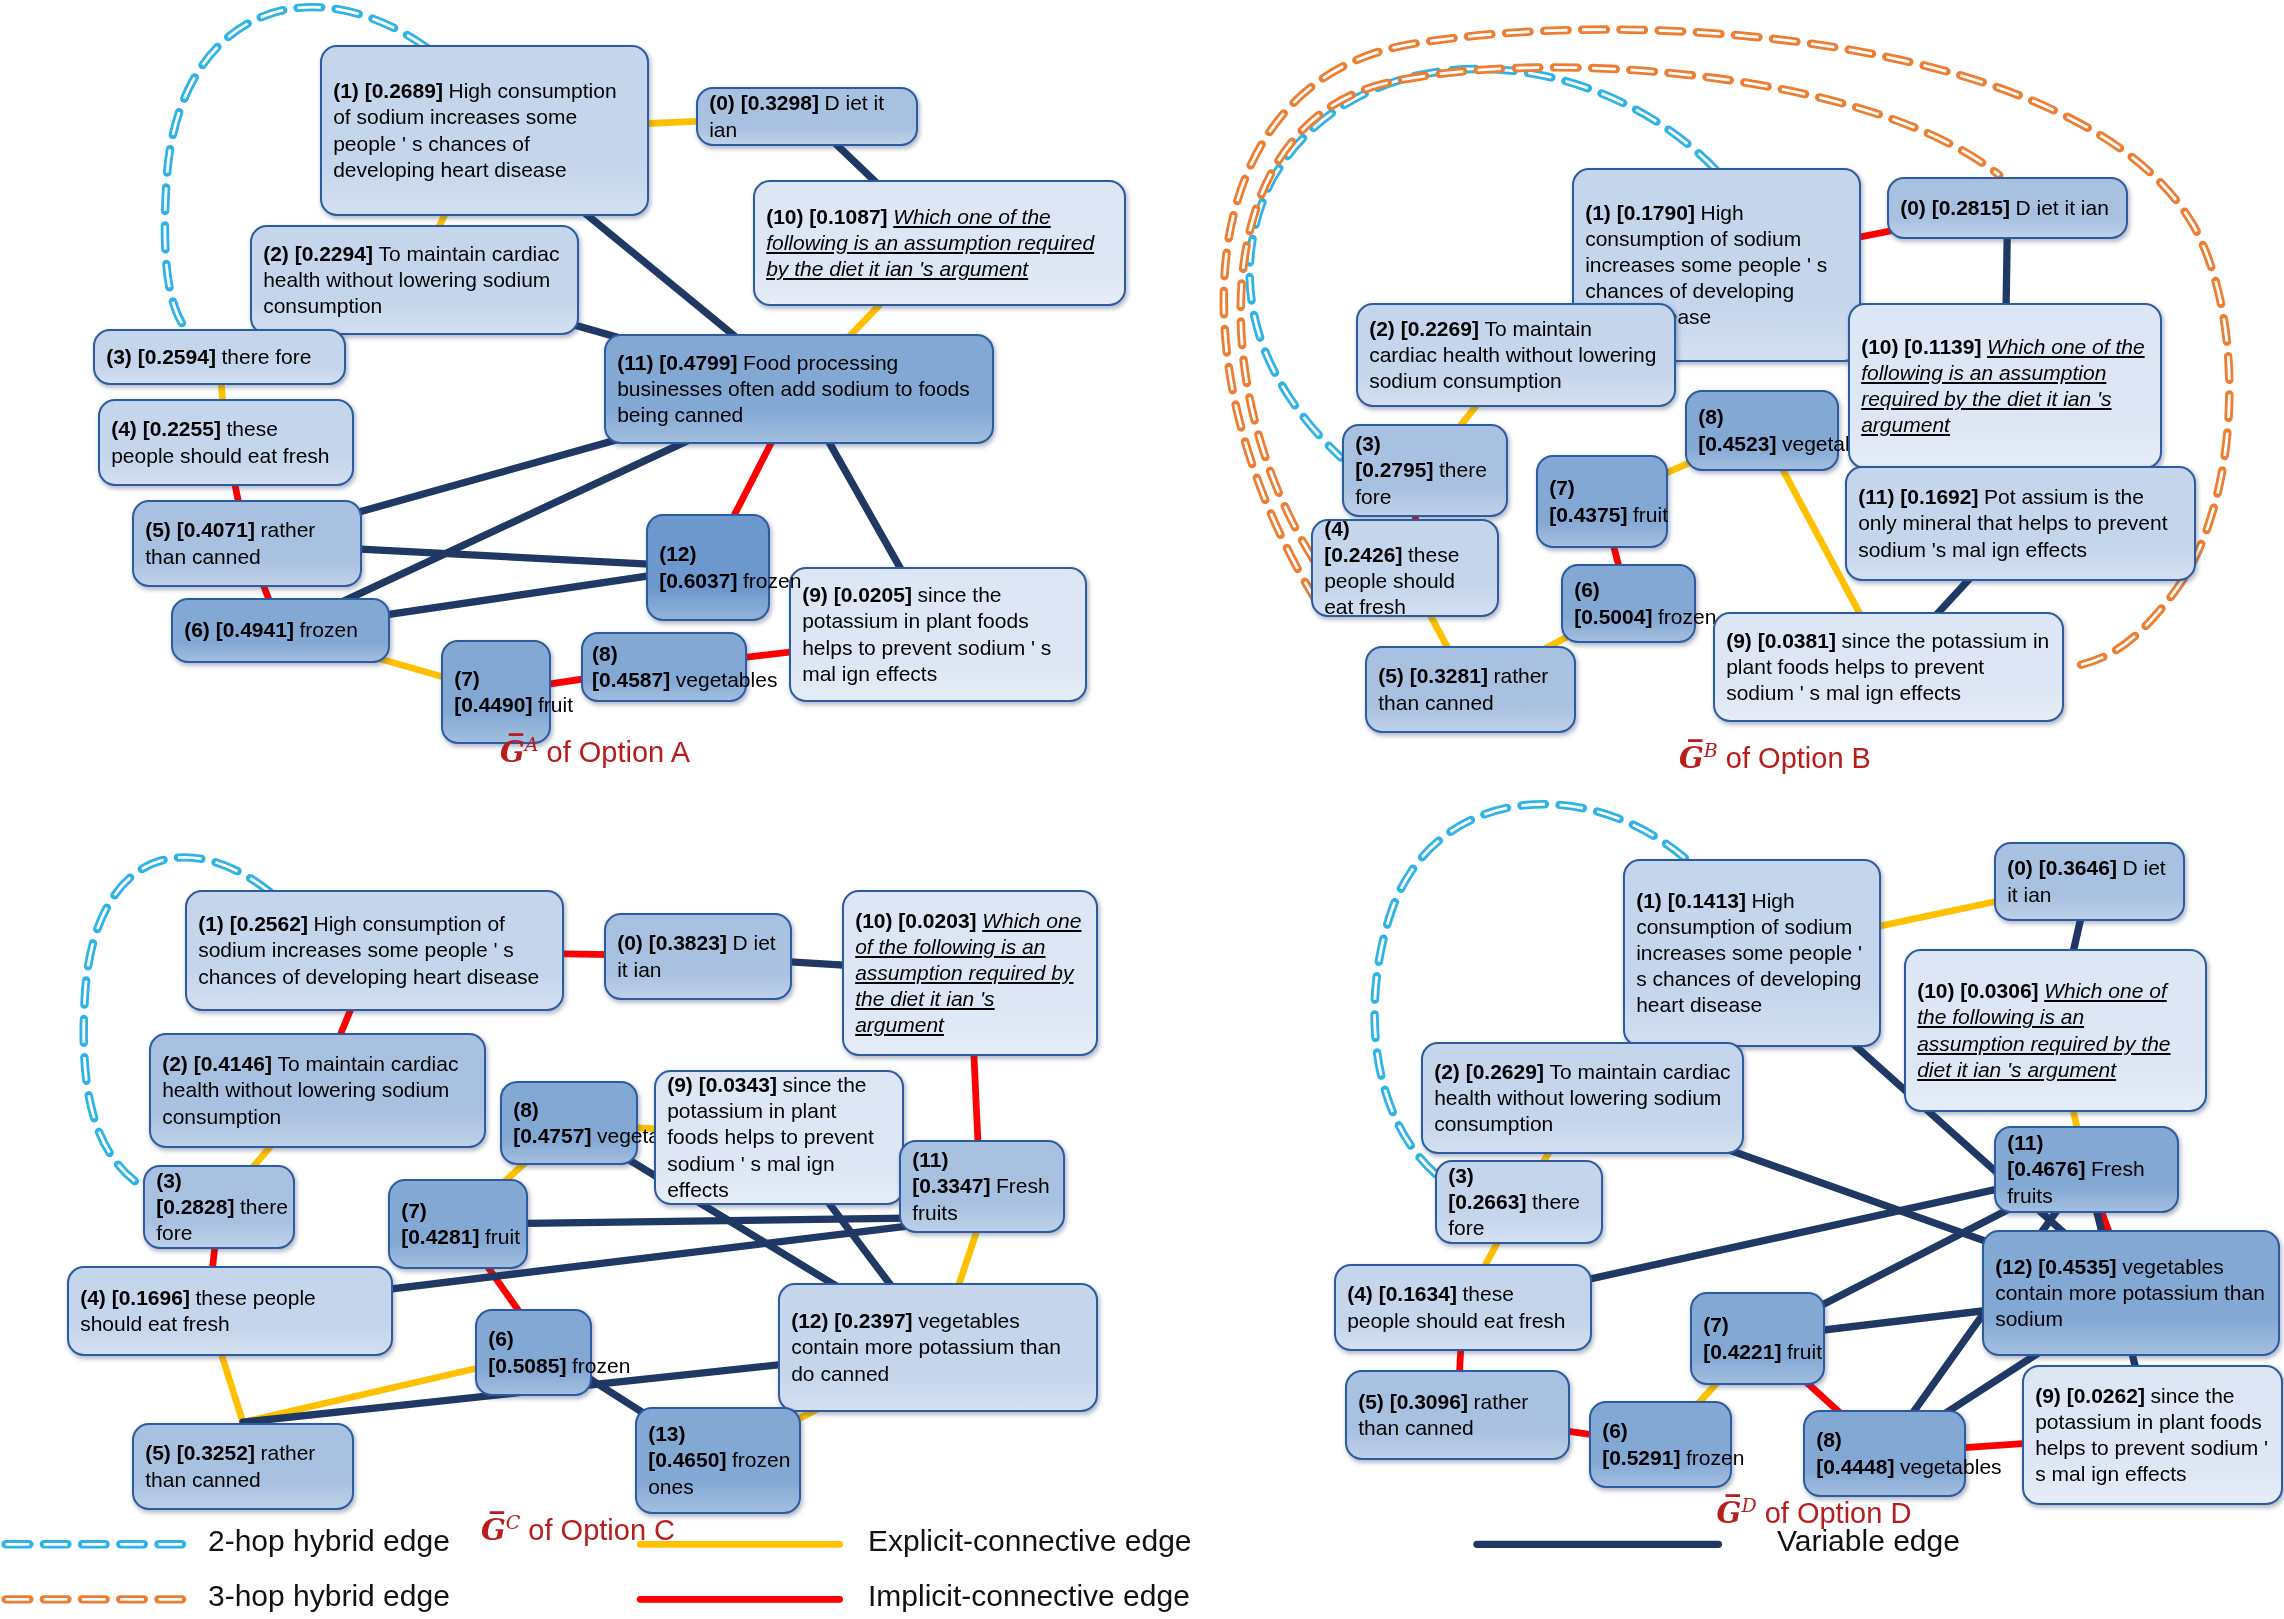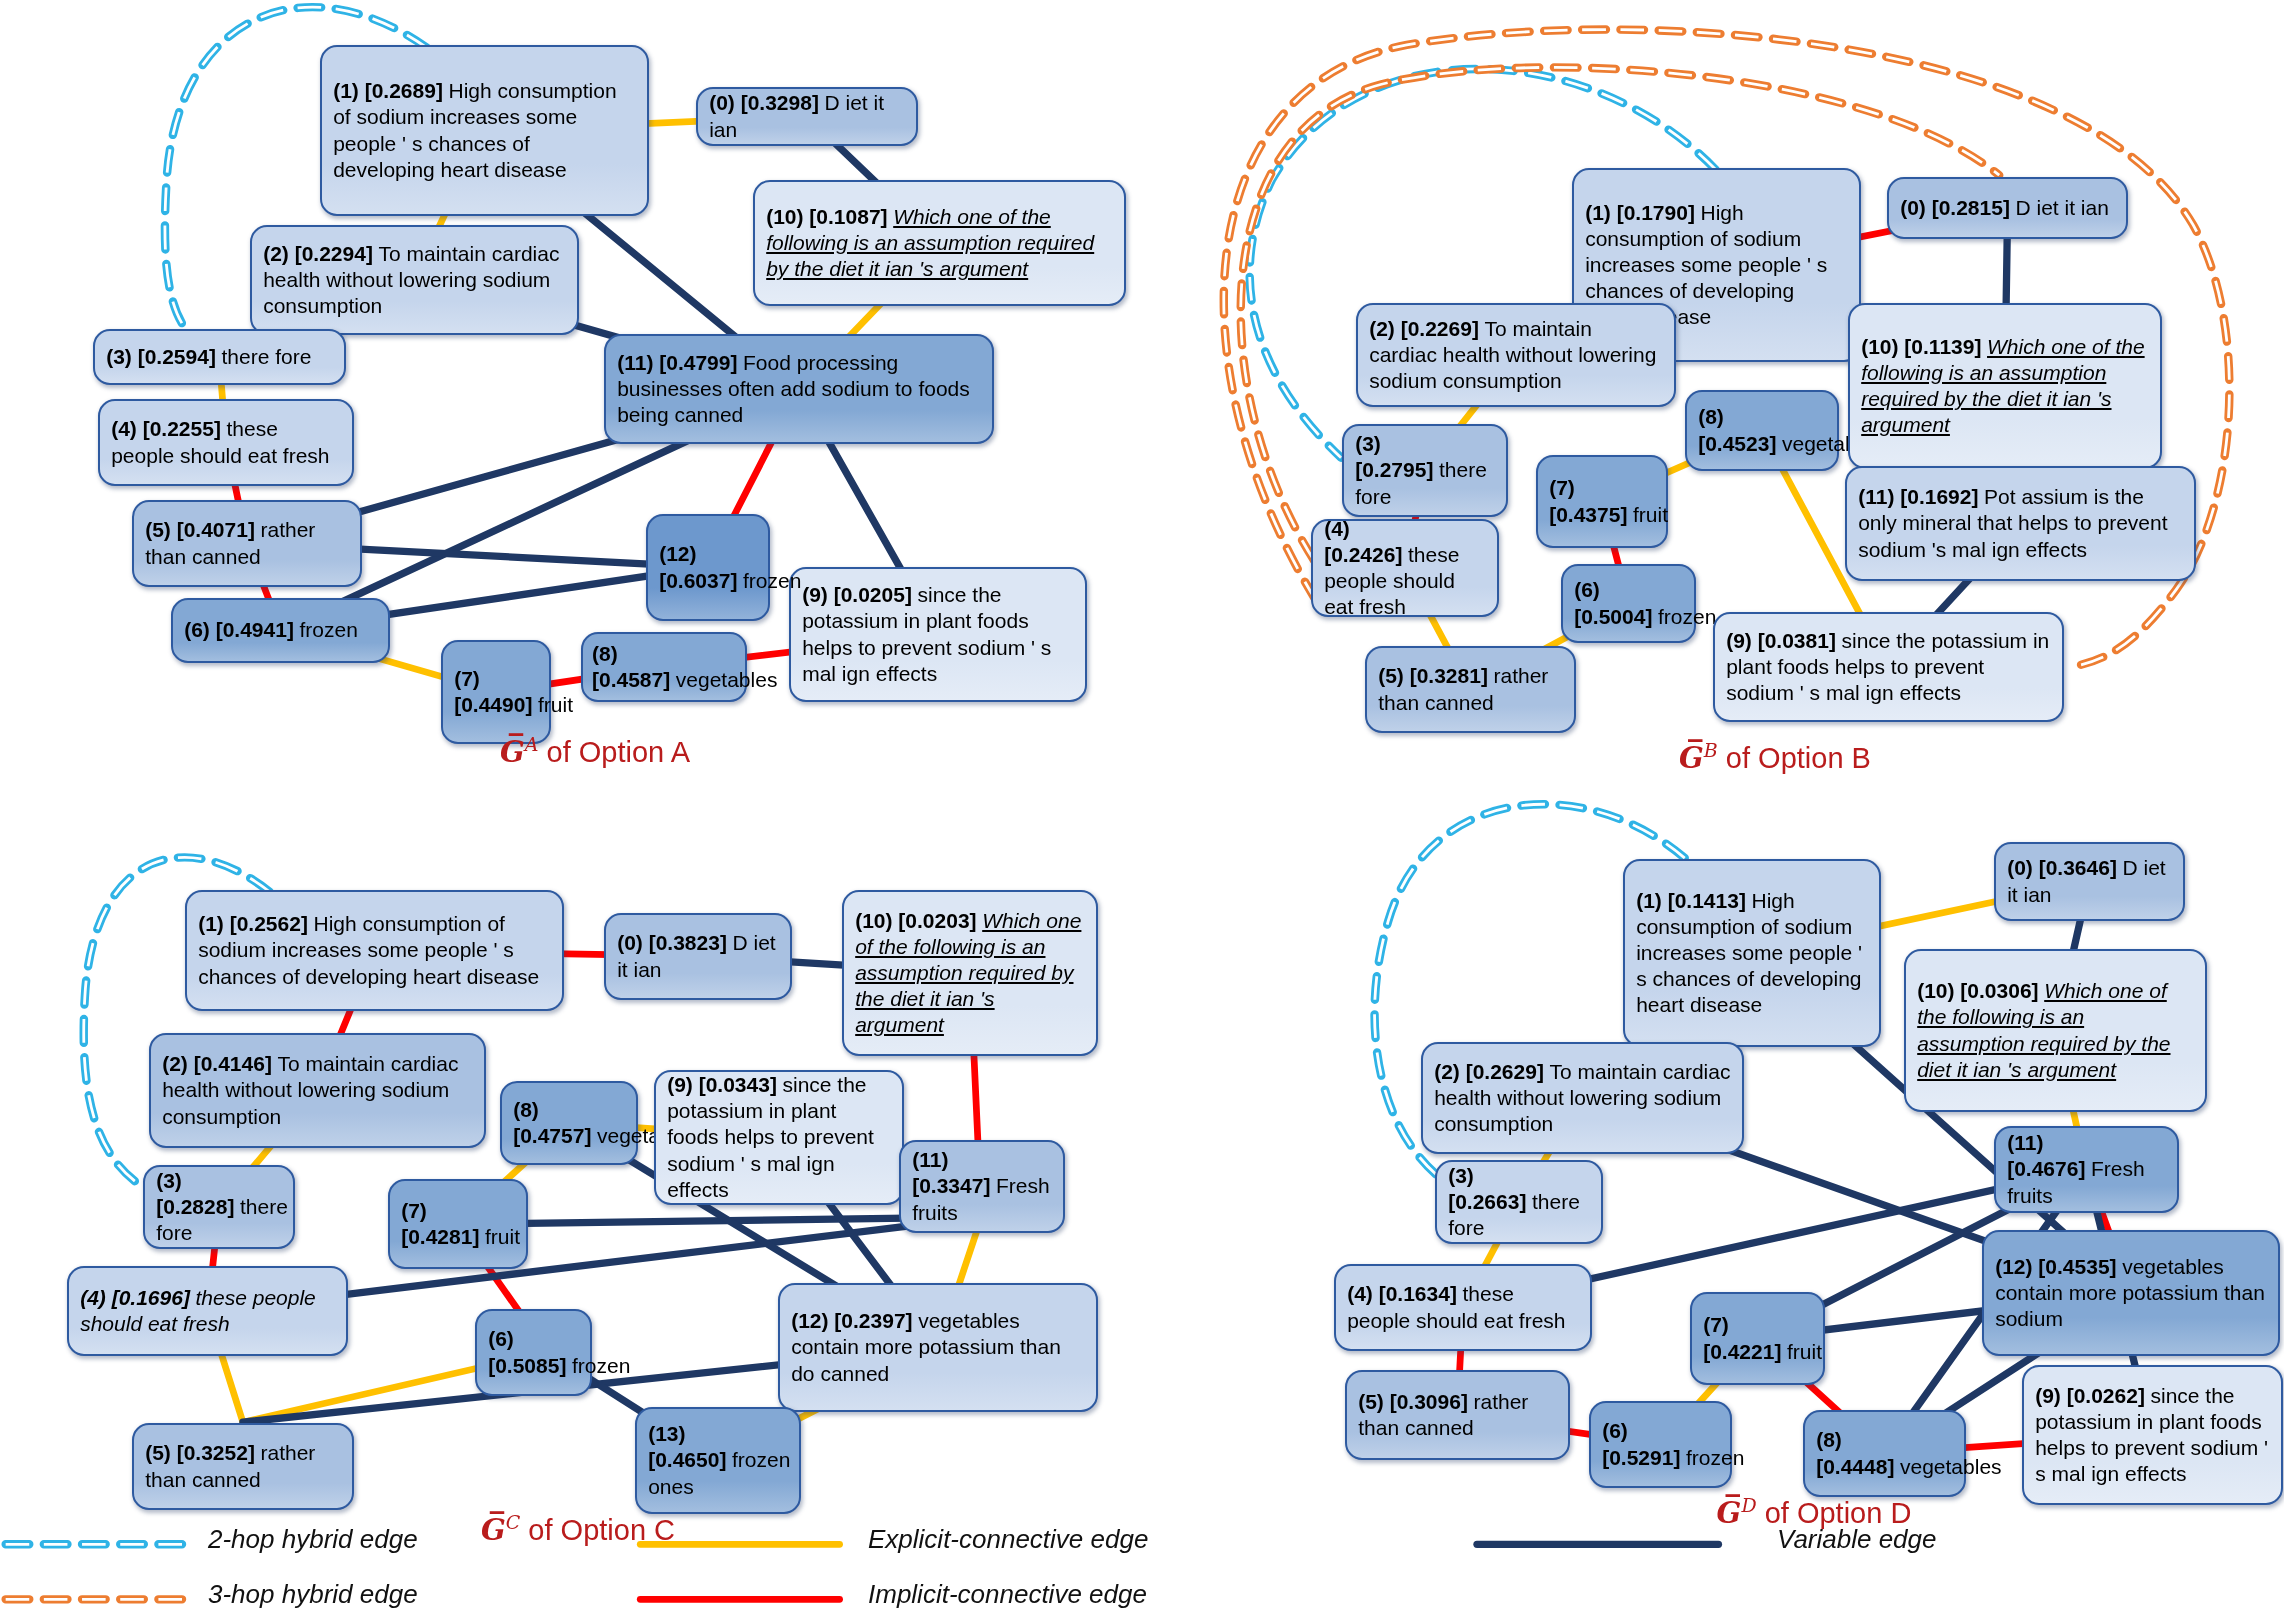--- a/index.html
+++ b/index.html
@@ -9,21 +9,21 @@
   .node{position:absolute;box-sizing:border-box;border:2.8px solid #2E5AA0;border-radius:17px;
         padding:6.7px 11.2px;display:flex;align-items:center;
         box-shadow:1.7px 2.2px 4.5px rgba(40,60,100,0.35);}
   .node .nt{font-size:21px;line-height:1.24;color:#000;}
   .pfx{font-weight:bold;margin-right:5.6px;}
   .em{font-style:italic;text-decoration:underline;}
   .caption{position:absolute;transform:translate(-50%,0);white-space:nowrap;color:#b91c1c;
            font-size:29px;}
   .gsym{font-family:"DejaVu Serif",serif;font-style:italic;font-weight:bold;}
   .gsup{font-size:19px;vertical-align:super;font-family:"DejaVu Serif",serif;font-style:italic;}
-  .legend-label{position:absolute;font-size:26px;color:#111;white-space:nowrap;font-style:italic;}
+  .legend-label{position:absolute;font-size:30px;color:#111;white-space:nowrap;}
 </style>
 </head>
 <body>
 
 <div id="canvas">
   <svg id="edge-layer" width="2284" height="1619" viewBox="0 0 4067 2883">
       <path d="M 1437.5 207.5 L 862.5 232.5" fill="none" stroke="#FFC000" stroke-width="12" stroke-linecap="round"></path>
       <path d="M 862.5 232.5 L 737.5 497.5" fill="none" stroke="#FFC000" stroke-width="12" stroke-linecap="round"></path>
       <path d="M 737.5 497.5 L 390 635" fill="none" stroke="#FFC000" stroke-width="12" stroke-linecap="round"></path>
       <path d="M 390 635 L 402.5 787.5" fill="none" stroke="#FFC000" stroke-width="12" stroke-linecap="round"></path>
@@ -194,21 +194,21 @@
       </div>
       <div class="node" style="left: 185px; top: 890px; width: 379px; height: 121px; background: linear-gradient(rgb(197, 213, 236) 0%, rgb(197, 213, 236) 70%, rgba(255, 255, 255, 0.25)) rgb(197, 213, 236);">
         <div class="nt"><span class="pfx">(1) [0.2562]</span><span class="">High consumption of sodium increases some people ' s chances of developing heart disease</span></div>
       </div>
       <div class="node" style="left: 149px; top: 1033px; width: 337px; height: 115px; background: linear-gradient(rgb(169, 193, 225) 0%, rgb(169, 193, 225) 70%, rgba(255, 255, 255, 0.25)) rgb(169, 193, 225);">
         <div class="nt"><span class="pfx">(2) [0.4146]</span><span class="">To maintain cardiac health without lowering sodium consumption</span></div>
       </div>
       <div class="node" style="left: 143px; top: 1165px; width: 152px; height: 84px; background: linear-gradient(rgb(169, 193, 225) 0%, rgb(169, 193, 225) 70%, rgba(255, 255, 255, 0.25)) rgb(169, 193, 225);">
         <div class="nt"><span class="pfx">(3) [0.2828]</span><span class="">there fore</span></div>
       </div>
-      <div class="node" style="left: 67px; top: 1266px; width: 281px; height: 90px; background: linear-gradient(rgb(197, 213, 236) 0%, rgb(197, 213, 236) 70%, rgba(255, 255, 255, 0.25)) rgb(197, 213, 236); font-style: italic;">
+      <div class="node" style="left: 67px; top: 1266px; width: 326px; height: 90px; background: linear-gradient(rgb(197, 213, 236) 0%, rgb(197, 213, 236) 70%, rgba(255, 255, 255, 0.25)) rgb(197, 213, 236);">
         <div class="nt"><span class="pfx">(4) [0.1696]</span><span class="">these people should eat fresh</span></div>
       </div>
       <div class="node" style="left: 132px; top: 1379px; width: 222px; height: 87px; background: linear-gradient(rgb(169, 193, 225) 0%, rgb(169, 193, 225) 70%, rgba(255, 255, 255, 0.25)) rgb(169, 193, 225); margin-top: 44px;">
         <div class="nt"><span class="pfx">(5) [0.3252]</span><span class="">rather than canned</span></div>
       </div>
       <div class="node" style="left: 475px; top: 1309px; width: 117px; height: 87px; background: linear-gradient(rgb(131, 168, 212) 0%, rgb(131, 168, 212) 70%, rgba(255, 255, 255, 0.25)) rgb(131, 168, 212);">
         <div class="nt"><span class="pfx">(6) [0.5085]</span><span class="">frozen</span></div>
       </div>
       <div class="node" style="left: 388px; top: 1179px; width: 140px; height: 90px; background: linear-gradient(rgb(131, 168, 212) 0%, rgb(131, 168, 212) 70%, rgba(255, 255, 255, 0.25)) rgb(131, 168, 212);">
         <div class="nt"><span class="pfx">(7) [0.4281]</span><span class="">fruit</span></div>

